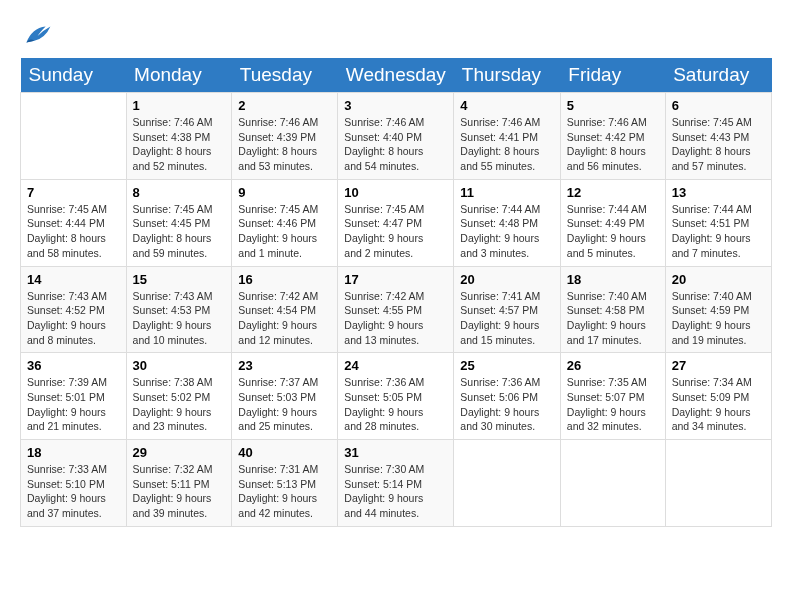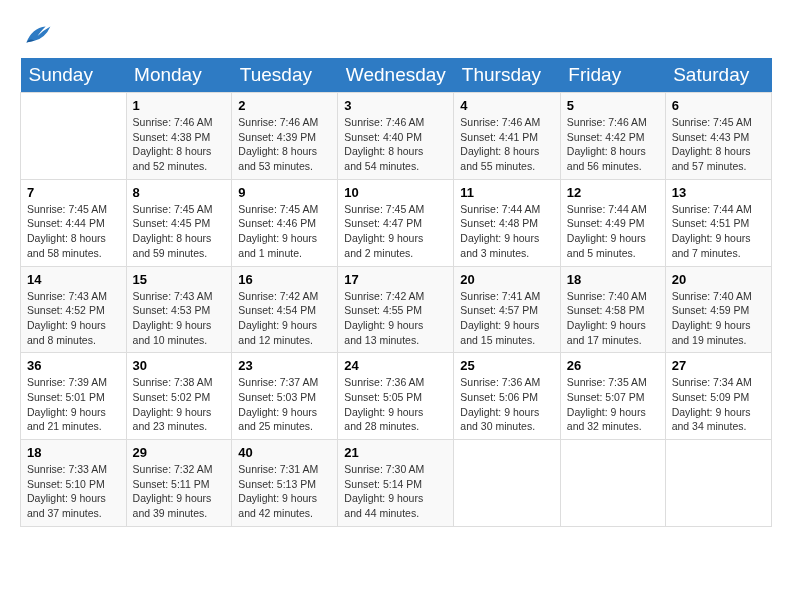--- a/index.html
+++ b/index.html
@@ -241,21 +241,21 @@
         </td>
         <td>
           <div class="day-num">29</div>
           <div class="day-info">Sunrise: 7:32 AM<br>Sunset: 5:11 PM<br>Daylight: 9 hours<br>and 39 minutes.</div>
         </td>
         <td>
           <div class="day-num">40</div>
           <div class="day-info">Sunrise: 7:31 AM<br>Sunset: 5:13 PM<br>Daylight: 9 hours<br>and 42 minutes.</div>
         </td>
         <td>
-          <div class="day-num">21</div>
+          <div class="day-num">31</div>
           <div class="day-info">Sunrise: 7:30 AM<br>Sunset: 5:14 PM<br>Daylight: 9 hours<br>and 44 minutes.</div>
         </td>
         <td class="empty"></td>
         <td class="empty"></td>
         <td class="empty"></td>
       </tr>
     </tbody>
 </table>
 
 </body></html>

